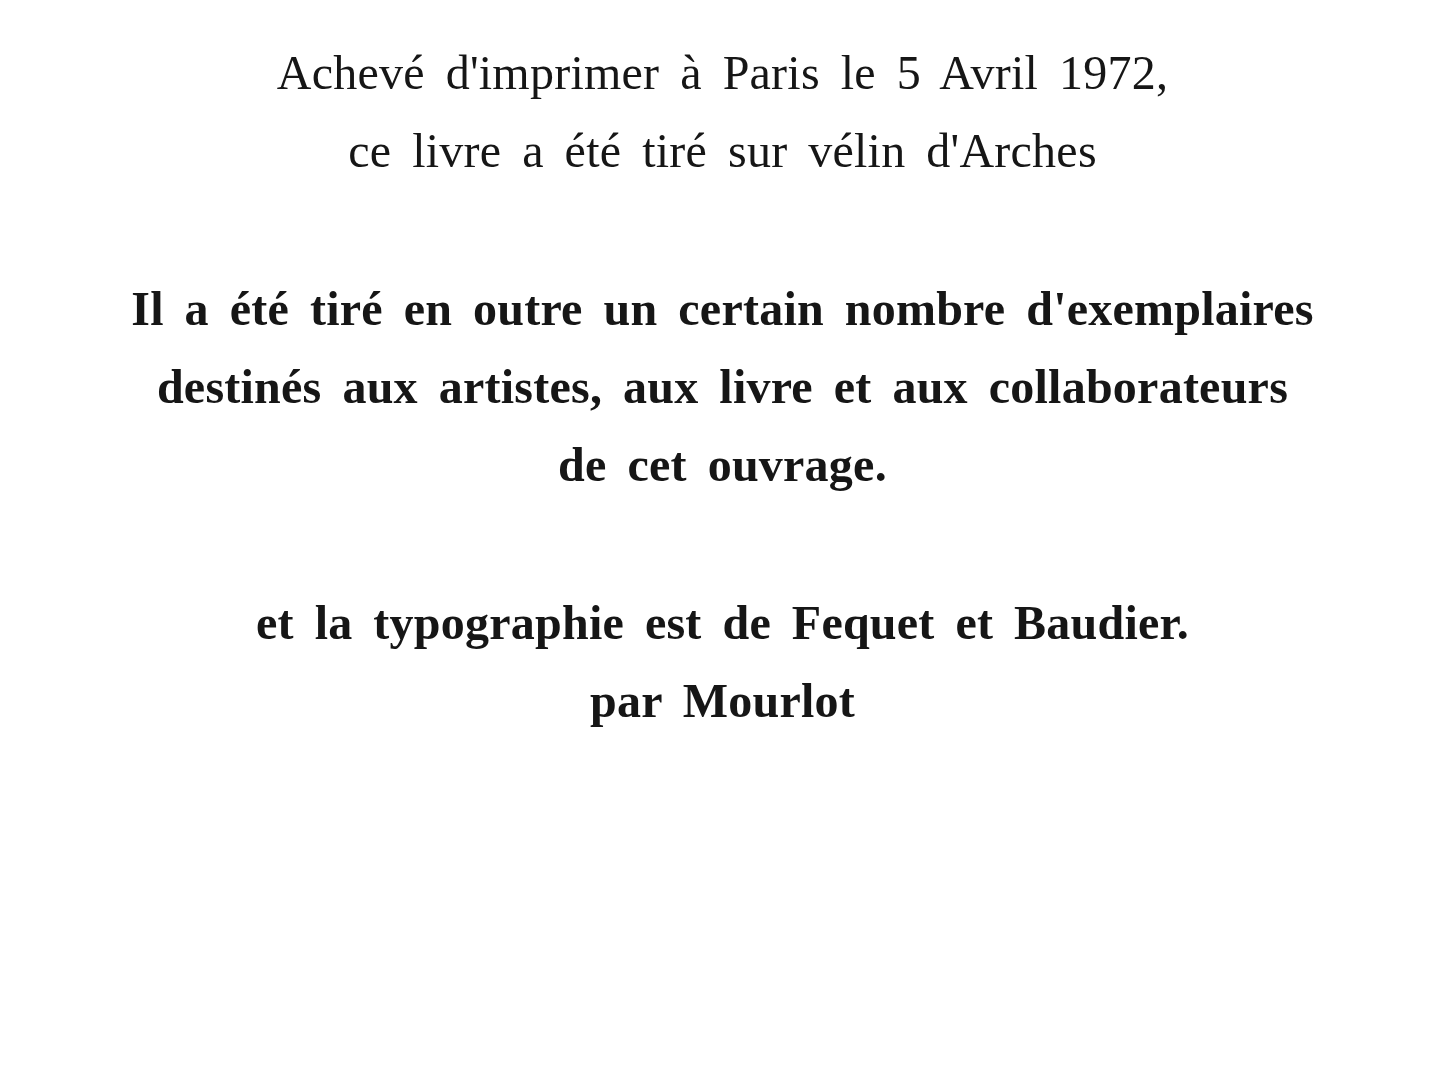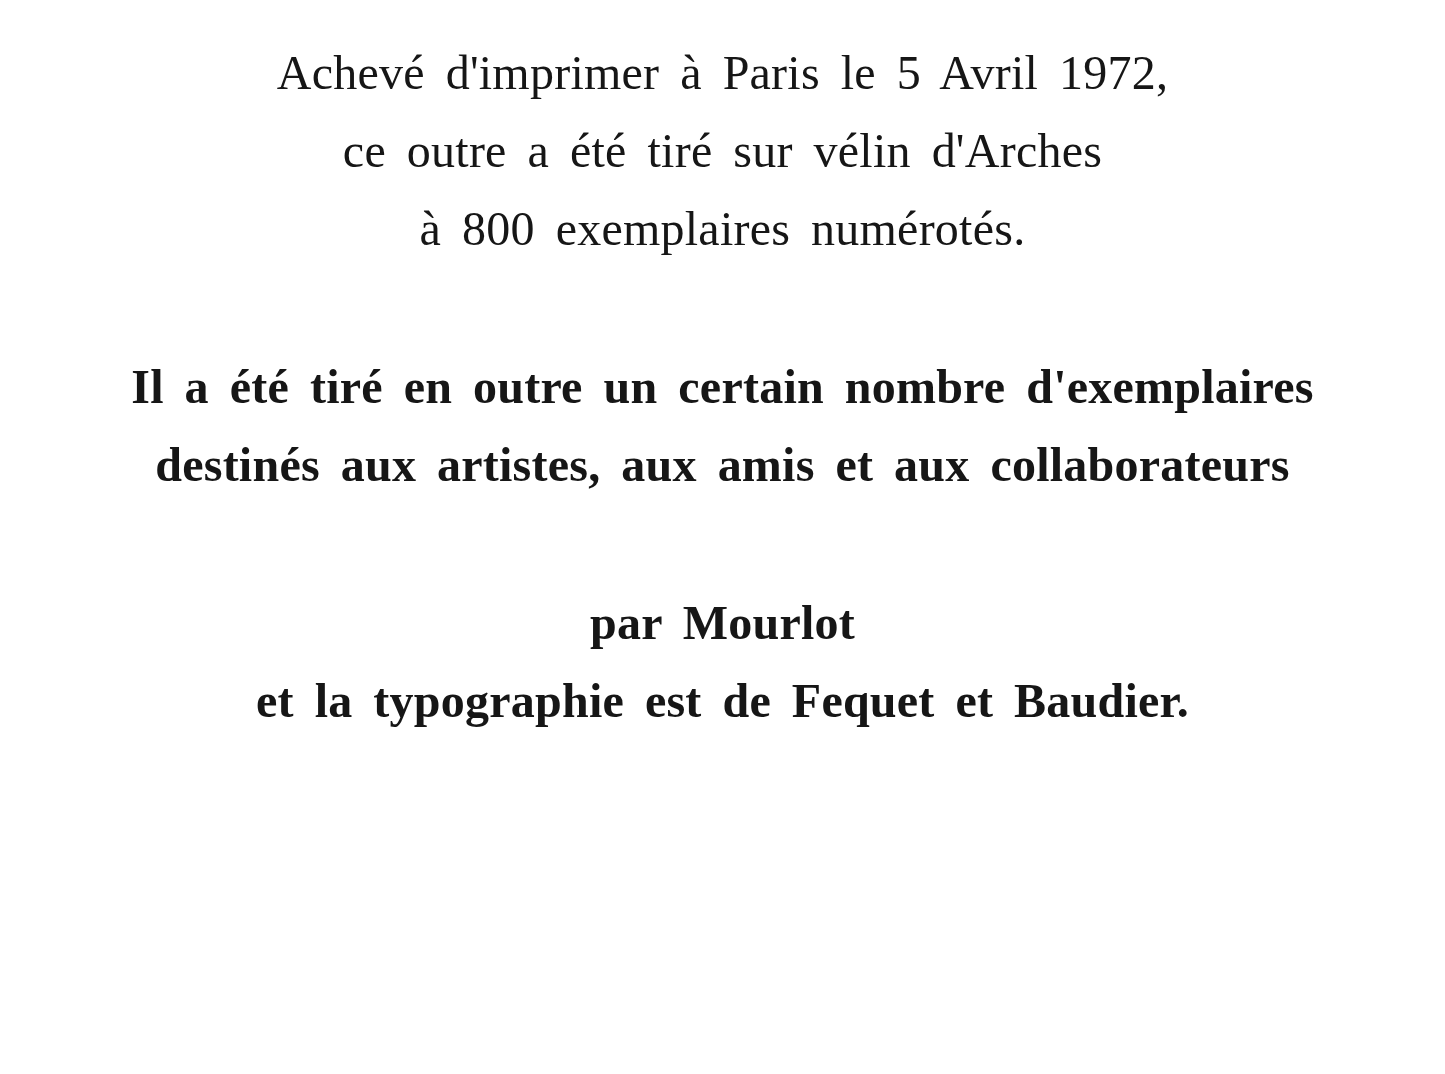--- a/index.html
+++ b/index.html
@@ -41,28 +41,28 @@
     color: #161616;
   }
 </style>
 </head>
 <body>
 
 <div class="page">
 
   <div class="paragraph">
     <div class="line">Achevé d'imprimer à Paris le 5 Avril 1972,</div>
-    <div class="line">ce outre a été tiré sur vélin d'Arches</div>
-    <div class="line">à 800 exemplaires numérotés.</div>
+    <div class="line">ce livre a été tiré sur vélin d'Arches</div>
   </div>
 
   <div class="paragraph">
     <div class="line">Il a été tiré en outre un certain nombre d'exemplaires</div>
-    <div class="line">destinés aux artistes, aux amis et aux collaborateurs</div>
+    <div class="line">destinés aux artistes, aux livre et aux collaborateurs</div>
+    <div class="line">de cet ouvrage.</div>
   </div>
 
   <div class="paragraph">
+    <div class="line">et la typographie est de Fequet et Baudier.</div>
     <div class="line">par Mourlot</div>
-    <div class="line">et la typographie est de Fequet et Baudier.</div>
   </div>
 
 
 </div>
 
 </body></html>

